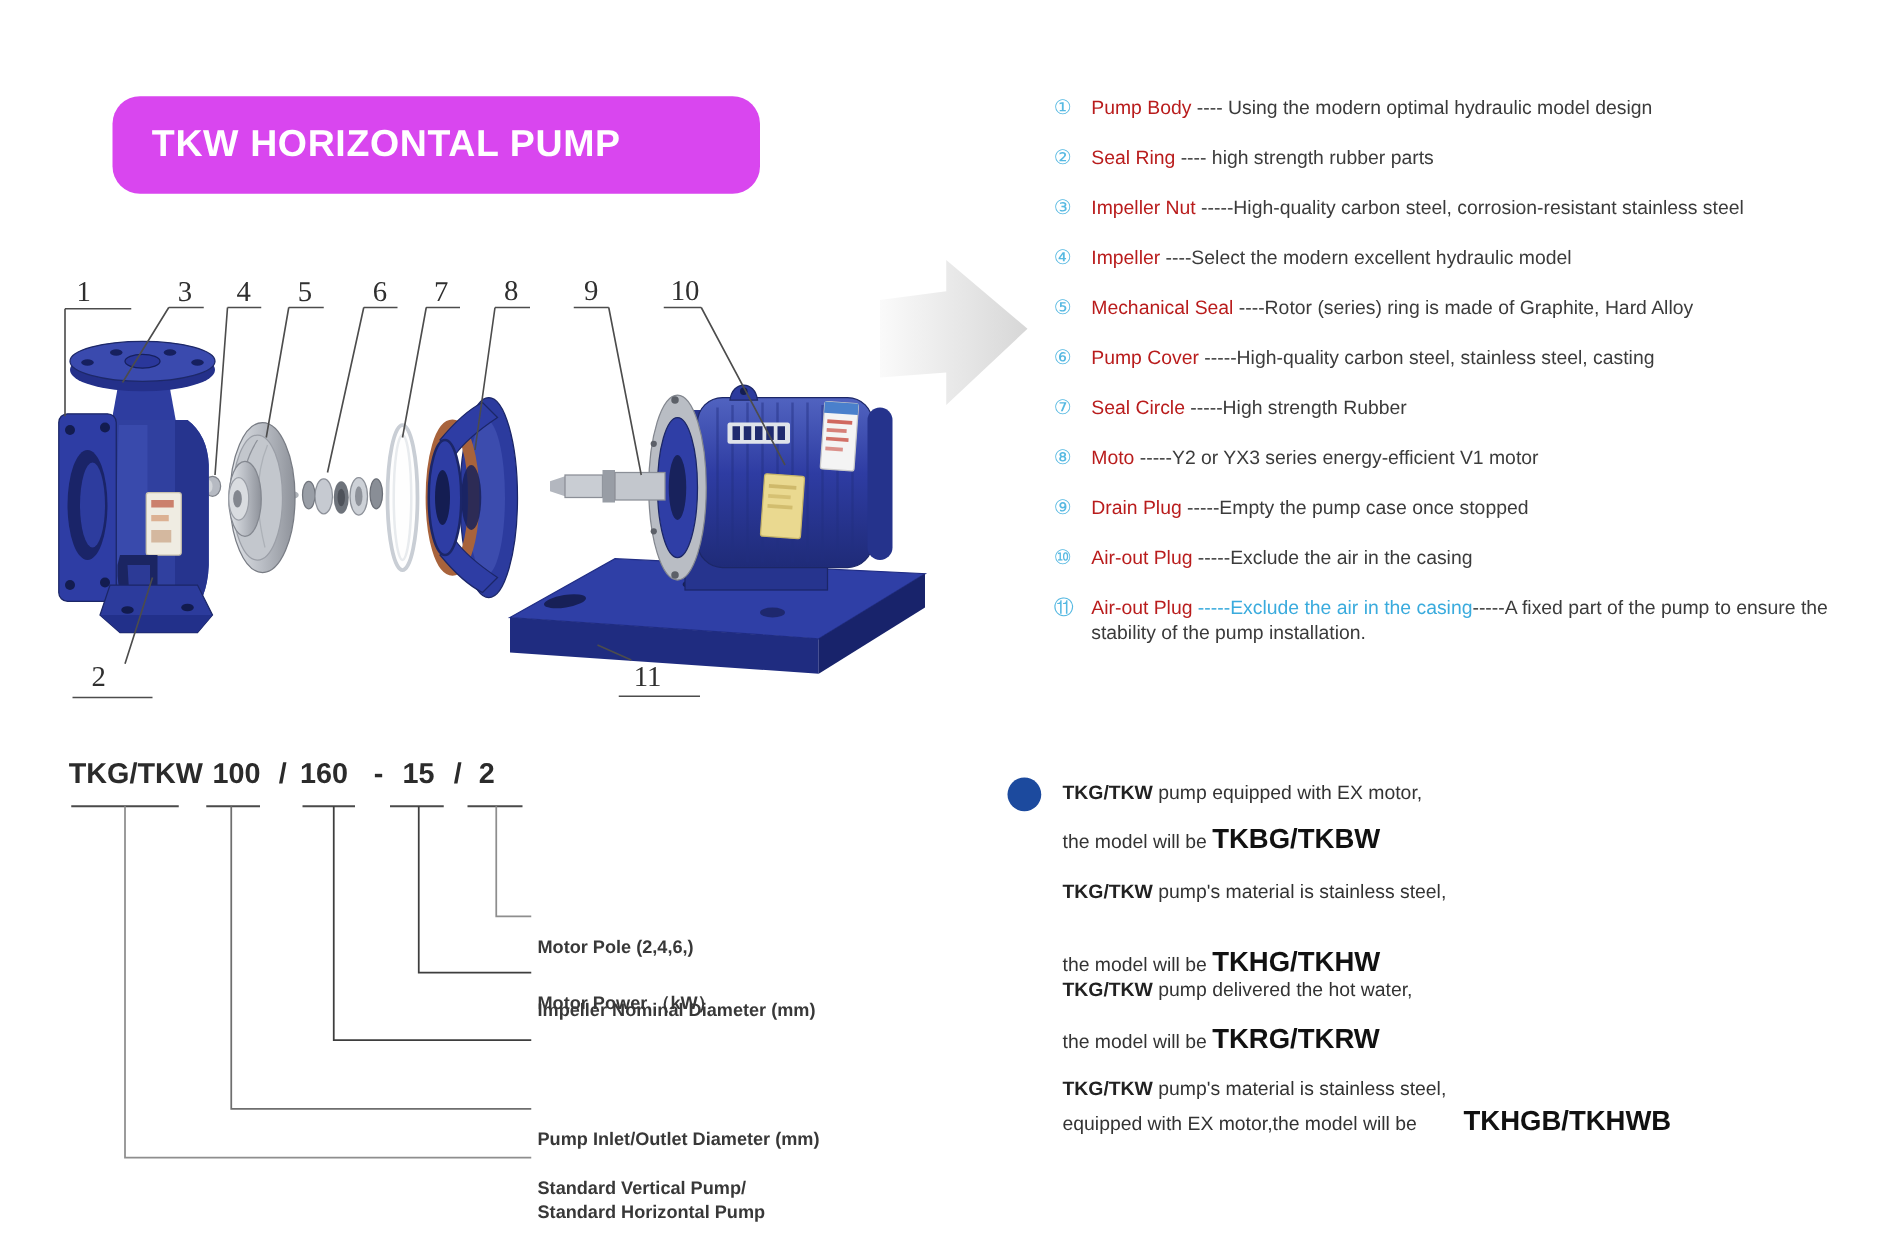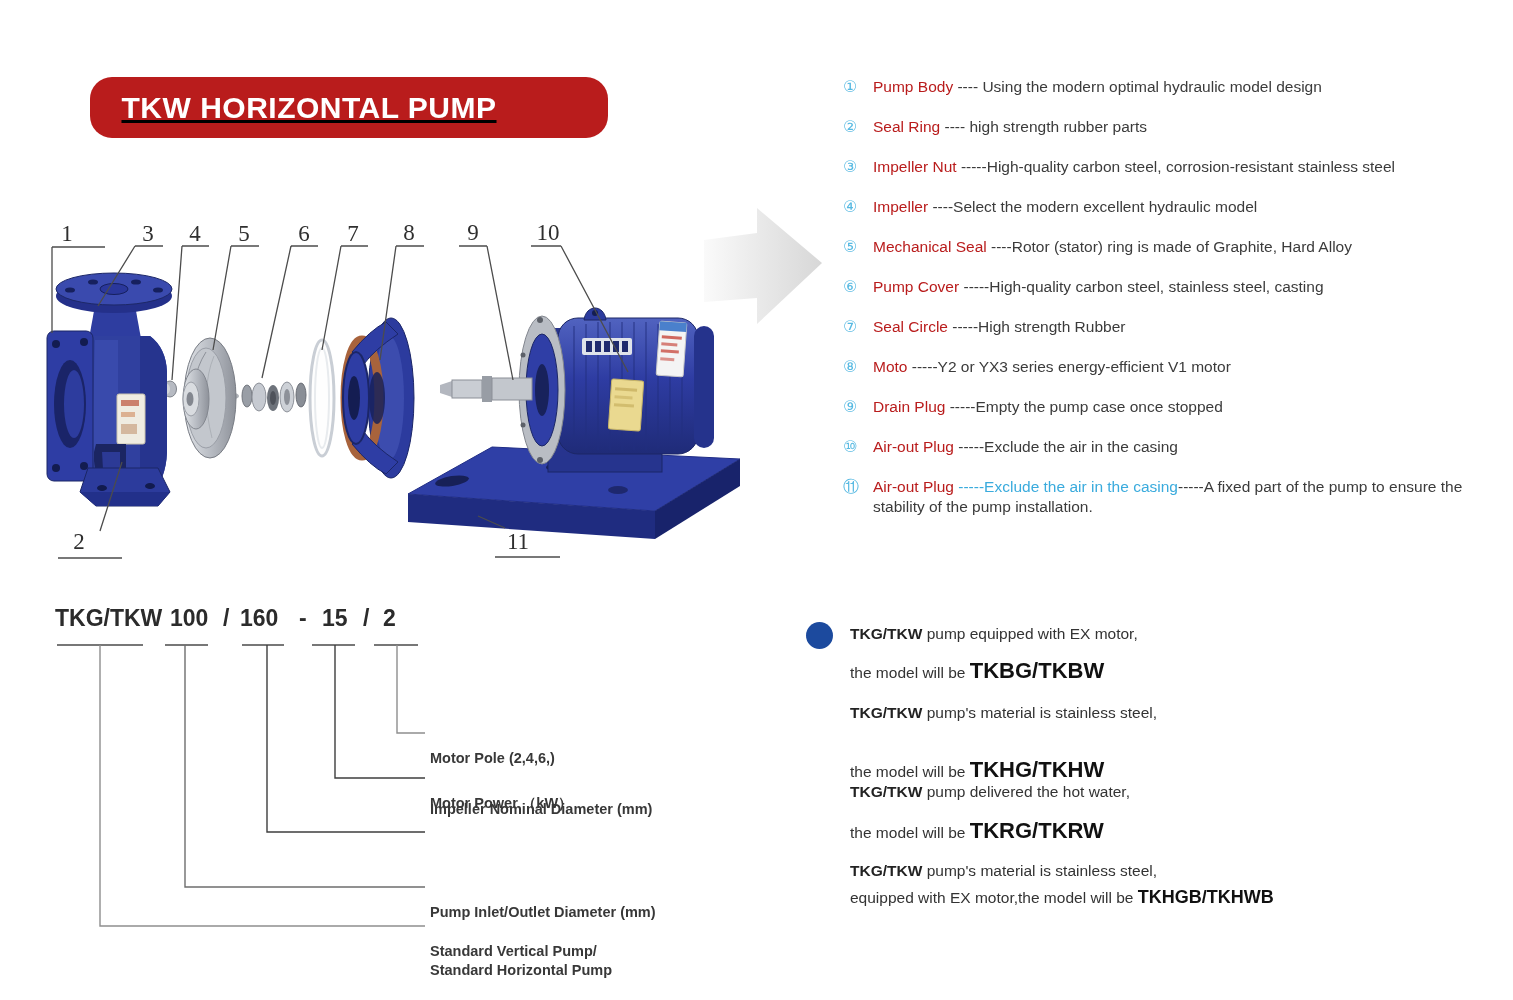--- a/index.html
+++ b/index.html
@@ -1,21 +1,21 @@
 <!DOCTYPE html>
 <html><head>
 <meta charset="utf-8">
 <style>
   html,body{margin:0;padding:0;background:#fff;}
   .page{position:relative;width:1513px;height:1000px;background:#ffffff;overflow:hidden;
         font-family:"Liberation Sans","DejaVu Sans",sans-serif;}
   svg.art{position:absolute;left:0;top:0;z-index:1;}
-  .banner{position:absolute;left:90px;top:77px;width:518px;height:61px;background:#b91c1c;
+  .banner{position:absolute;left:90px;top:77px;width:518px;height:78px;background:#d946ef;
           border-radius:22px;display:flex;align-items:center;justify-content:center;
-          padding-right:80px;box-sizing:border-box;z-index:2;text-decoration:underline;}
+          padding-right:80px;box-sizing:border-box;z-index:2;}
   .banner span{color:#ffffff;font-size:30px;font-weight:bold;letter-spacing:.5px;}
   
   .parts-list{position:absolute;left:843px;top:77px;width:668px;z-index:2;font-size:15.5px;color:#3b3b3b;}
   .part-item{position:relative;height:40px;line-height:20px;padding-left:30px;white-space:nowrap;}
   .part-item.wrap{height:auto;white-space:normal;}
   .pnum{position:absolute;left:0;top:0;color:#56b9e2;font-size:16px;}
   .pname{color:#b91c1c;}
   .pblue{color:#3aabdd;}
   .pdesc{color:#3b3b3b;}
   
@@ -26,21 +26,21 @@
   .seg-4{left:322px;} .seg-5{left:363px;} .seg-6{left:383px;}
   .mlabel{position:absolute;left:430px;z-index:2;font-size:14.5px;font-weight:bold;color:#383838;line-height:19px;white-space:nowrap;margin-top:24px;}
   .lbl-pole{top:725px;} .lbl-power{top:770px;} .lbl-imp{top:776px;} .lbl-inlet{top:879px;} .lbl-std{top:918px;}
   
   .notes{position:absolute;left:0;top:0;z-index:2;font-size:15.5px;color:#333;}
   .note-line{position:absolute;left:850px;white-space:nowrap;line-height:20px;}
   .nl-0{top:622px;} .nl-1{top:661px;} .nl-2{top:701px;} .nl-3{top:740px;margin-top:20px;}
   .nl-4{top:780px;} .nl-5{top:821px;} .nl-6{top:859px;} .nl-7{top:887px;}
   .lead{font-weight:bold;color:#222;}
   .model{font-weight:bold;color:#111;font-size:22px;}
-  .nl-7 .model{font-size:18px;}
+  .nl-7 .model{font-size:22px;margin-left:33px;}
   .dot{position:absolute;left:806px;top:622px;width:27px;height:27px;border-radius:50%;z-index:2;}
 </style>
 </head>
 <body>
 
 <div class="page">
 
   <div class="banner">
     <span>TKW HORIZONTAL PUMP</span>
   </div>
@@ -247,21 +247,21 @@
       <polyline points="335,645 335,778 425,778" stroke="#3e3e3e" stroke-width="1.4"></polyline>
       <polyline points="397,645 397,733 425,733" stroke="#8e8e8e" stroke-width="1.4"></polyline>
     </g>
   </svg>
 
   <div class="parts-list">
     <div class="part-item"><span class="pnum">①</span><span class="pname">Pump Body</span> <span class="pdesc">---- Using the modern optimal hydraulic model design</span></div>
     <div class="part-item"><span class="pnum">②</span><span class="pname">Seal Ring</span> <span class="pdesc">---- high strength rubber parts</span></div>
     <div class="part-item"><span class="pnum">③</span><span class="pname">Impeller Nut</span> <span class="pdesc">-----High-quality carbon steel, corrosion-resistant stainless steel</span></div>
     <div class="part-item"><span class="pnum">④</span><span class="pname">Impeller</span> <span class="pdesc">----Select the modern excellent hydraulic model</span></div>
-    <div class="part-item"><span class="pnum">⑤</span><span class="pname">Mechanical Seal</span> <span class="pdesc">----Rotor (stator) ring is made of Graphite, Hard Alloy</span></div>
+    <div class="part-item"><span class="pnum">⑤</span><span class="pname">Mechanical Seal</span> <span class="pdesc">----Rotor (series) ring is made of Graphite, Hard Alloy</span></div>
     <div class="part-item"><span class="pnum">⑥</span><span class="pname">Pump Cover</span> <span class="pdesc">-----High-quality carbon steel, stainless steel, casting</span></div>
     <div class="part-item"><span class="pnum">⑦</span><span class="pname">Seal Circle</span> <span class="pdesc">-----High strength Rubber</span></div>
     <div class="part-item"><span class="pnum">⑧</span><span class="pname">Moto</span> <span class="pdesc">-----Y2 or YX3 series energy-efficient V1 motor</span></div>
     <div class="part-item"><span class="pnum">⑨</span><span class="pname">Drain Plug</span> <span class="pdesc">-----Empty the pump case once stopped</span></div>
     <div class="part-item"><span class="pnum">⑩</span><span class="pname">Air-out Plug</span> <span class="pdesc">-----Exclude the air in the casing</span></div>
     <div class="part-item wrap"><span class="pnum">⑪</span><span class="pname">Air-out Plug</span> <span class="pblue">-----Exclude the air in the casing</span><span class="pdesc">-----A fixed part of the pump to ensure the stability of the pump installation.</span></div>
   </div>
 
   <div class="mcode">
     <span class="m-series">TKG/TKW</span>

